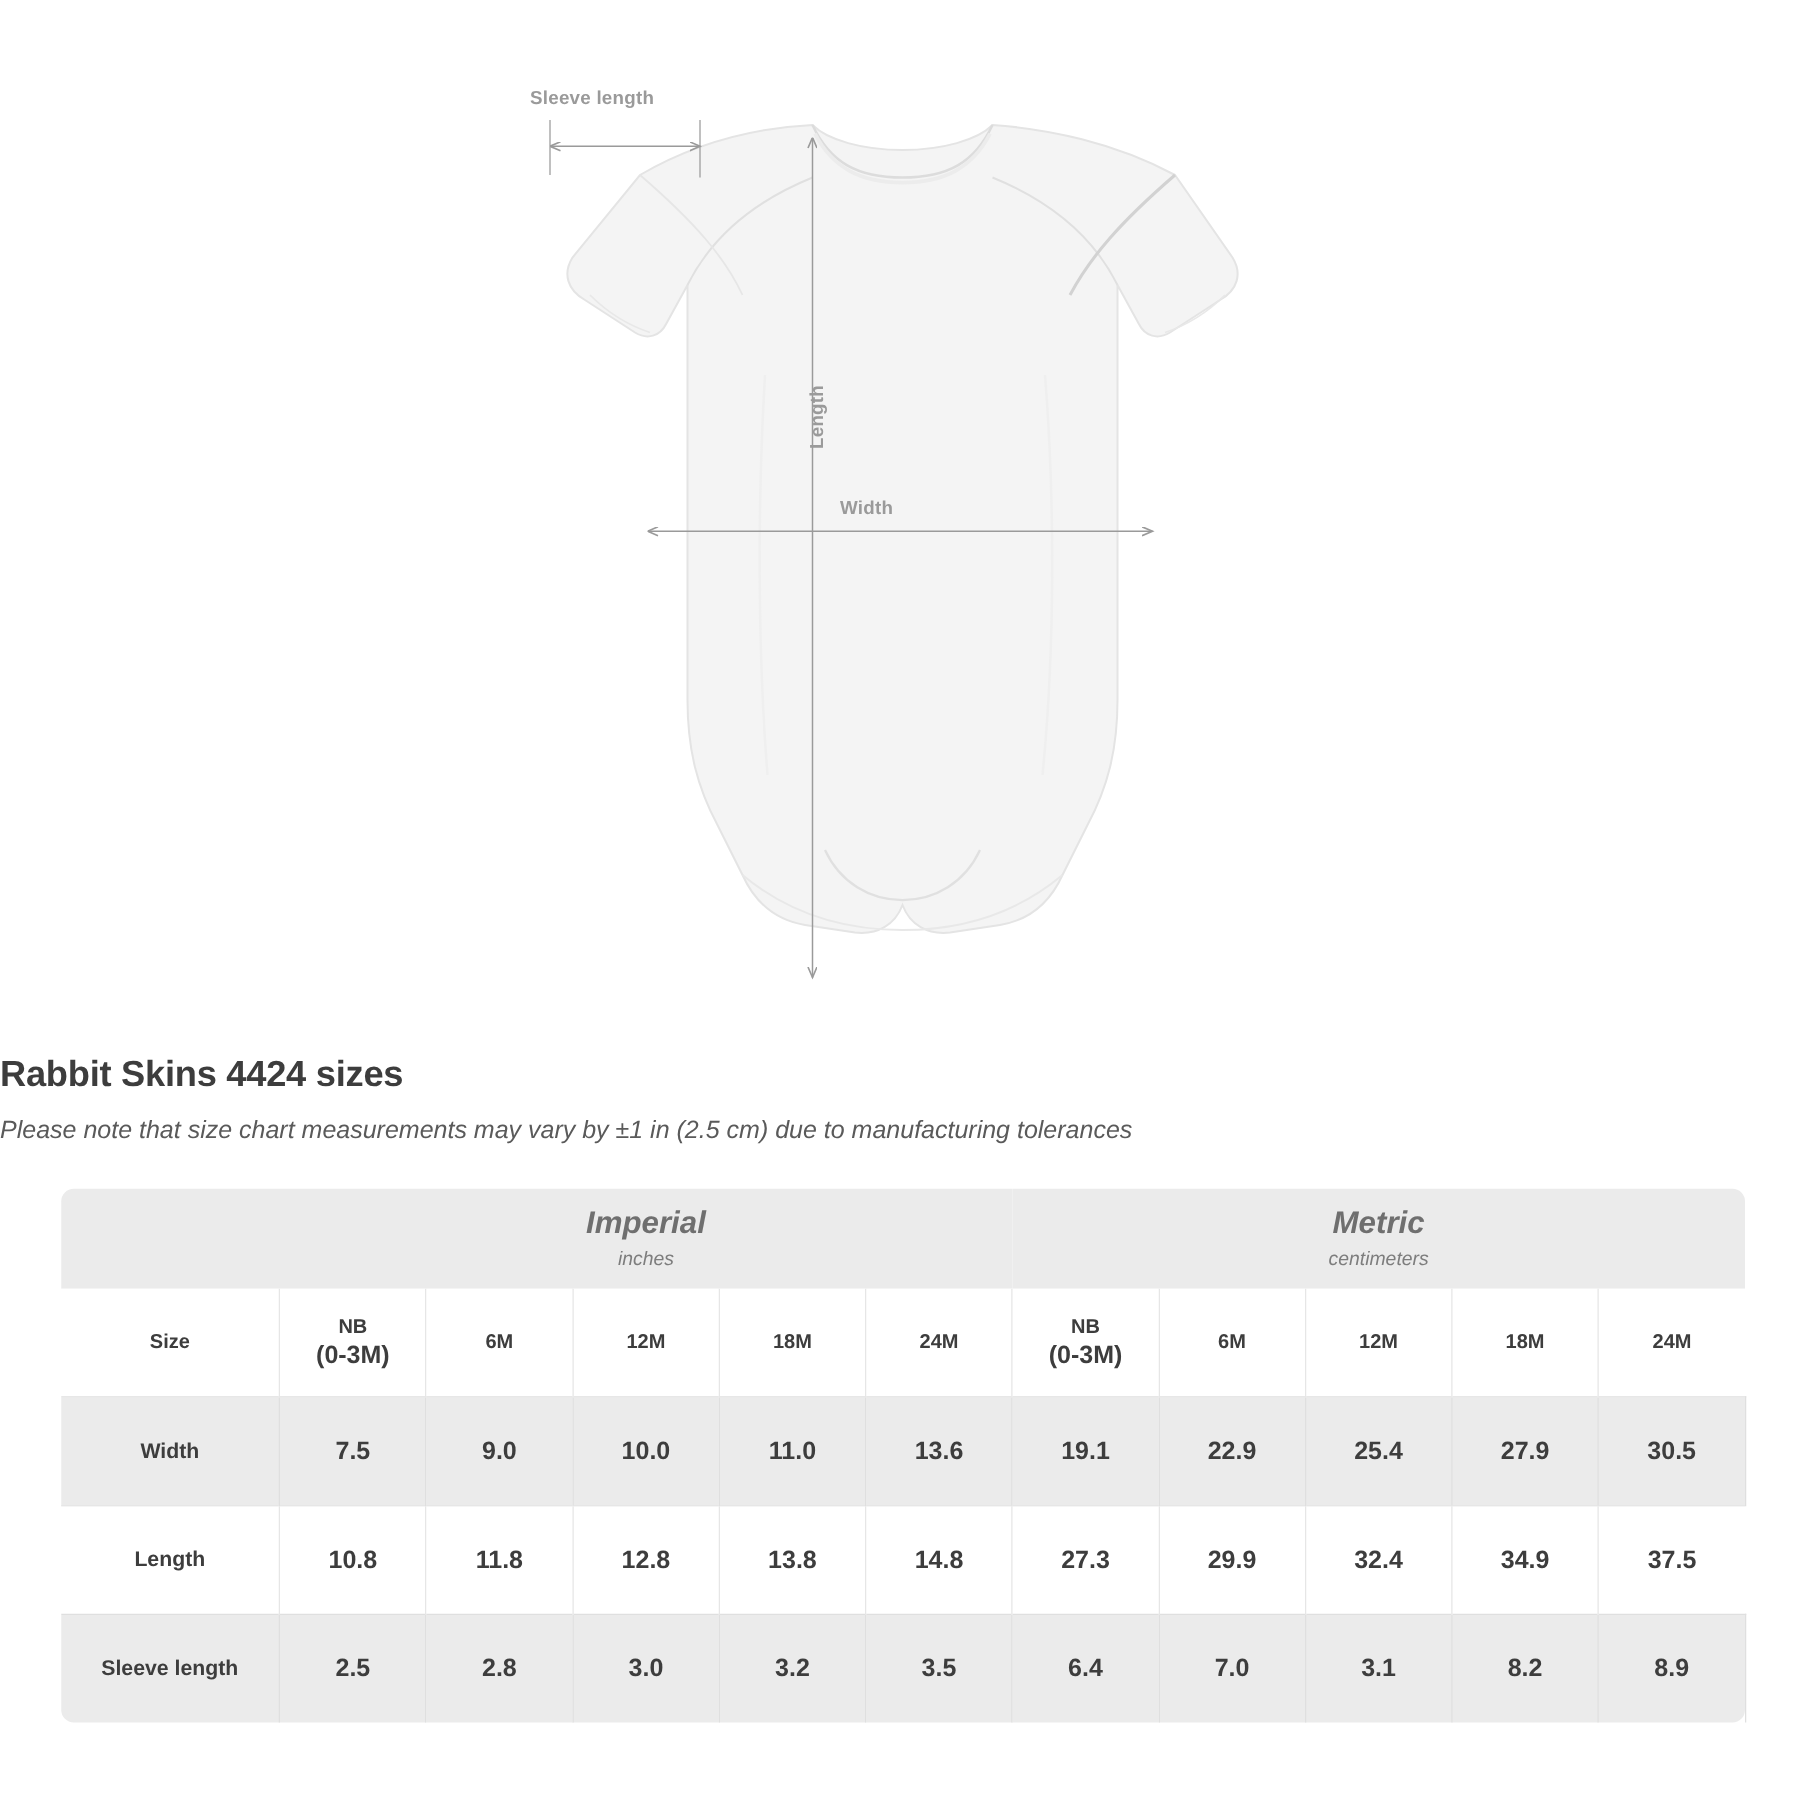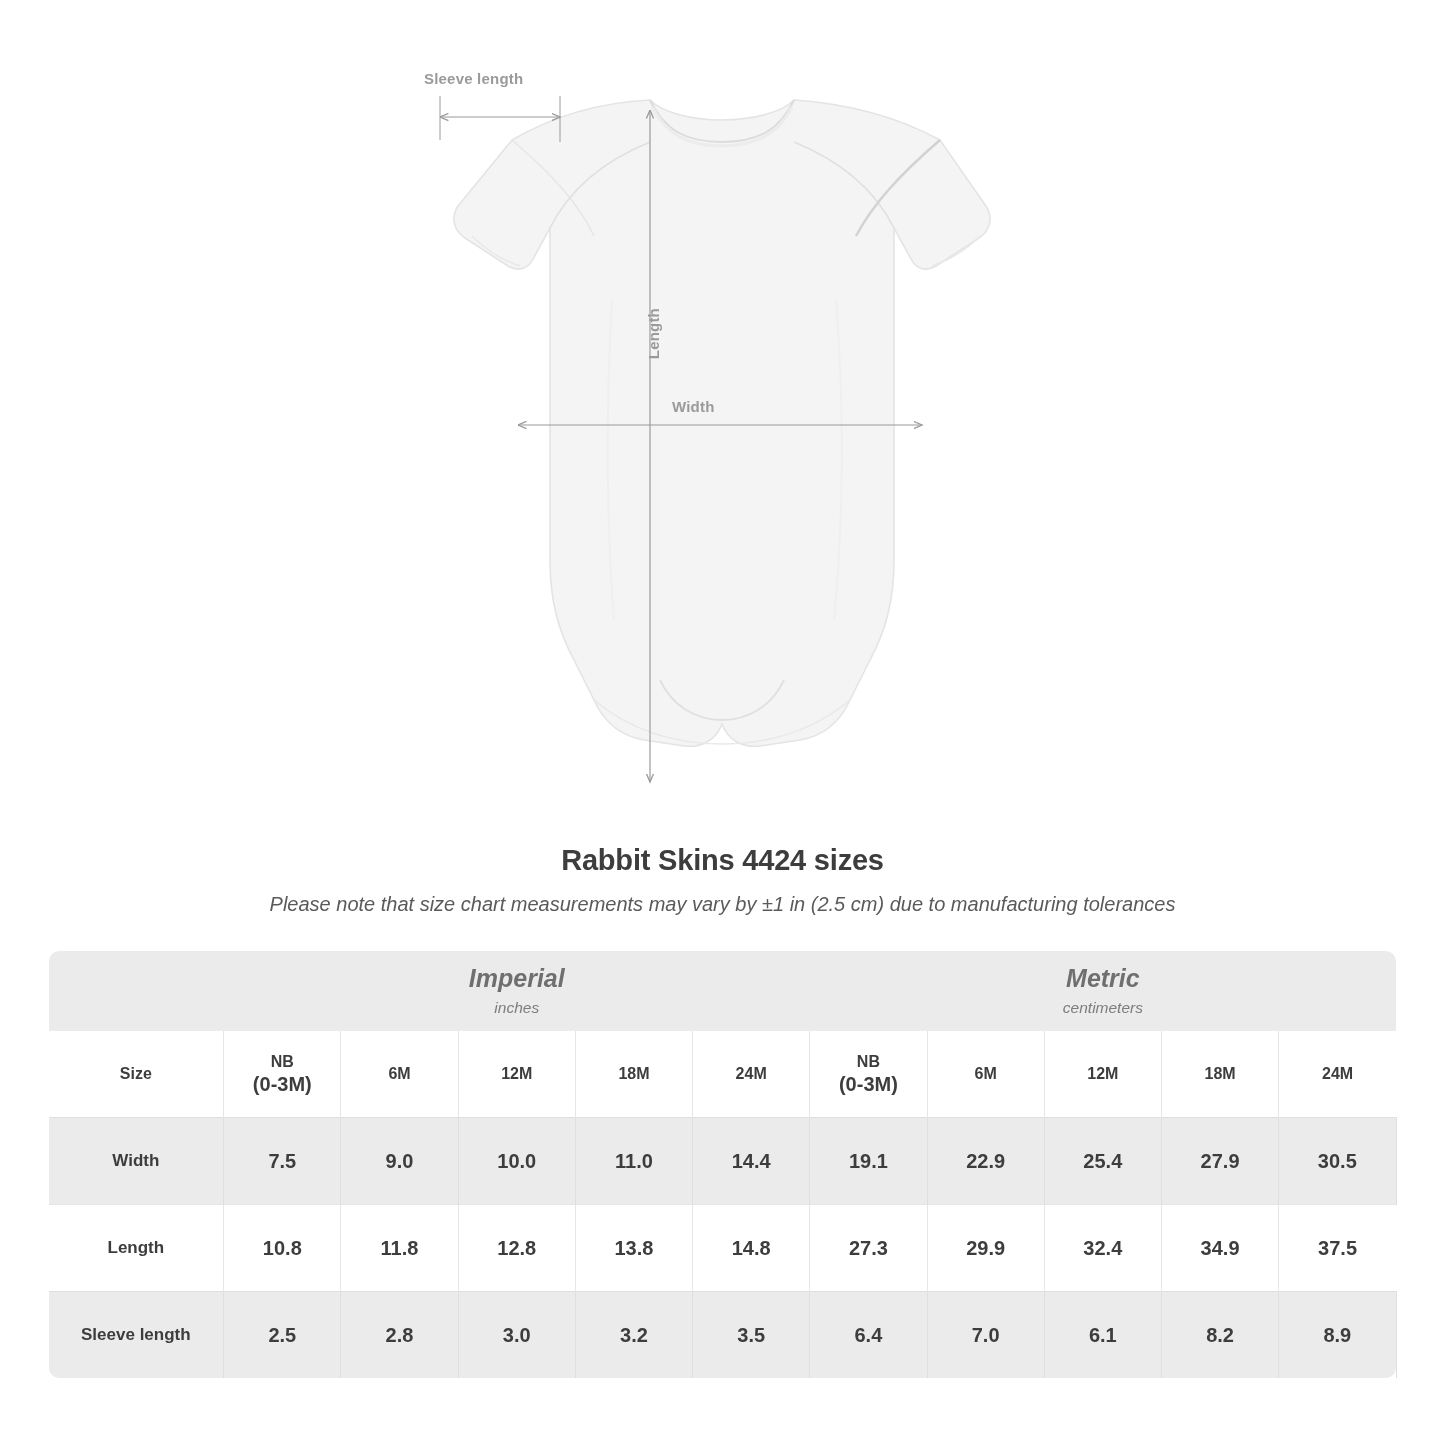--- a/index.html
+++ b/index.html
@@ -49,21 +49,21 @@
   .dim-label.length {
     left: 645px;
     top: 308px;
     writing-mode: vertical-rl;
     text-orientation: mixed;
     transform: rotate(180deg);
   }
 
   
   .title-block {
-    text-align: center;
+    text-align: left;
     margin-top: 14px;
   }
   .chart-title {
     font-size: 29px;
     font-weight: bold;
     color: #3d3d3d;
     margin: 0;
     letter-spacing: -0.2px;
   }
   .chart-note {
@@ -279,21 +279,21 @@
         <td>18M</td>
         <td>24M</td>
       </tr>
 
       <tr class="data-row shaded">
         <td class="rowlabel first">Width</td>
         <td>7.5</td>
         <td>9.0</td>
         <td>10.0</td>
         <td>11.0</td>
-        <td>14.4</td>
+        <td>13.6</td>
         <td>19.1</td>
         <td>22.9</td>
         <td>25.4</td>
         <td>27.9</td>
         <td class="last">30.5</td>
       </tr>
 
       <tr class="data-row">
         <td class="rowlabel first">Length</td>
         <td>10.8</td>
@@ -310,19 +310,19 @@
 
       <tr class="data-row shaded last-row">
         <td class="rowlabel first">Sleeve length</td>
         <td>2.5</td>
         <td>2.8</td>
         <td>3.0</td>
         <td>3.2</td>
         <td>3.5</td>
         <td>6.4</td>
         <td>7.0</td>
-        <td>6.1</td>
+        <td>3.1</td>
         <td>8.2</td>
         <td class="last">8.9</td>
       </tr>
     </tbody>
   </table>
 </div>
 
 </body></html>

